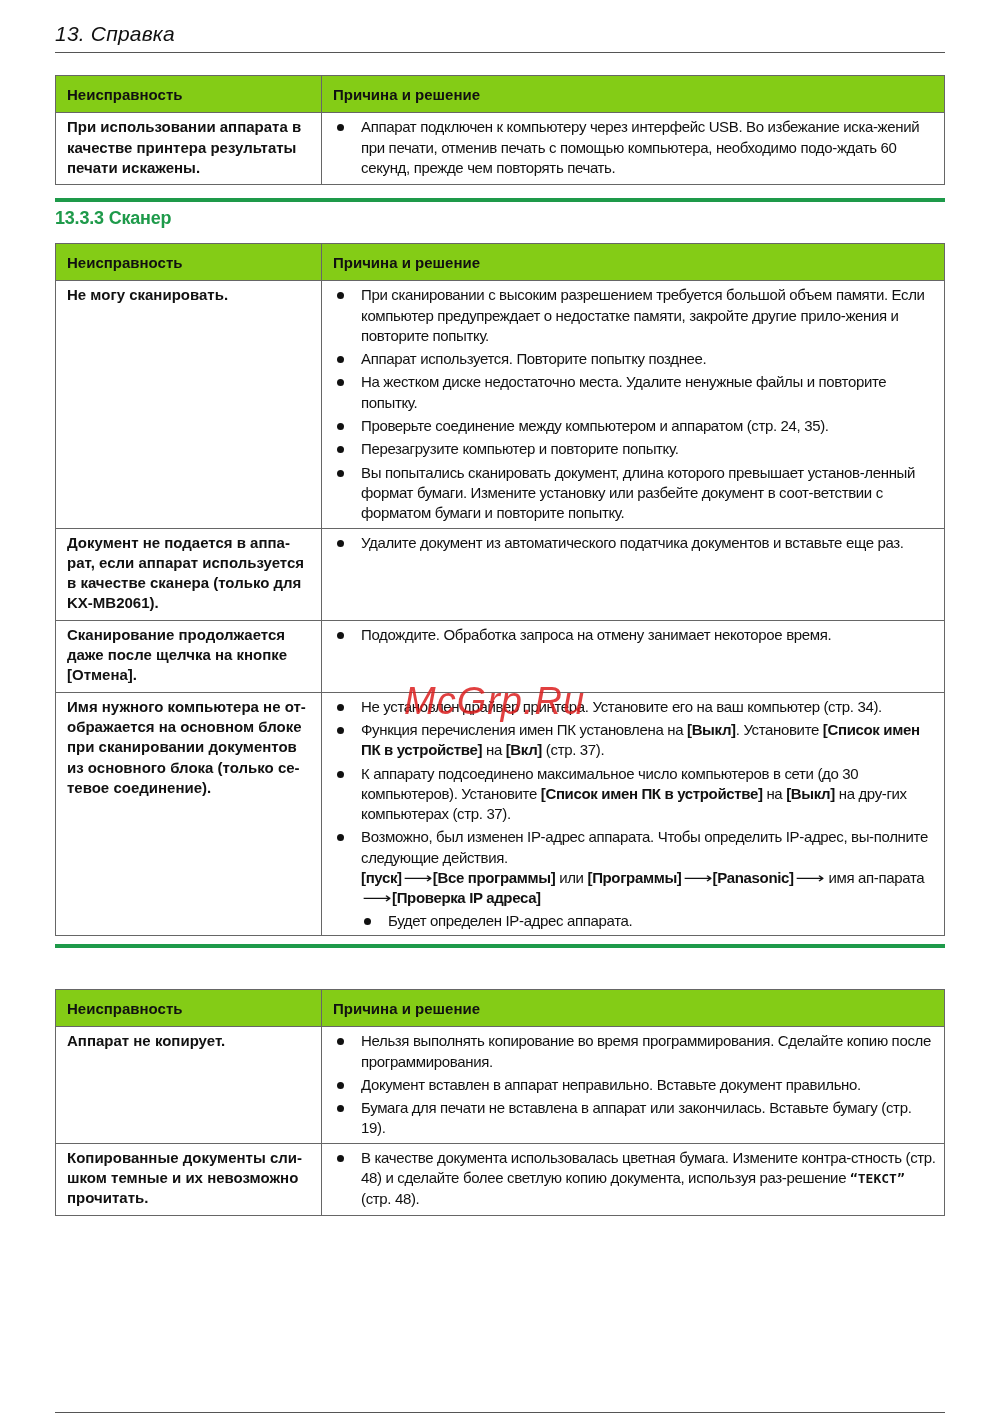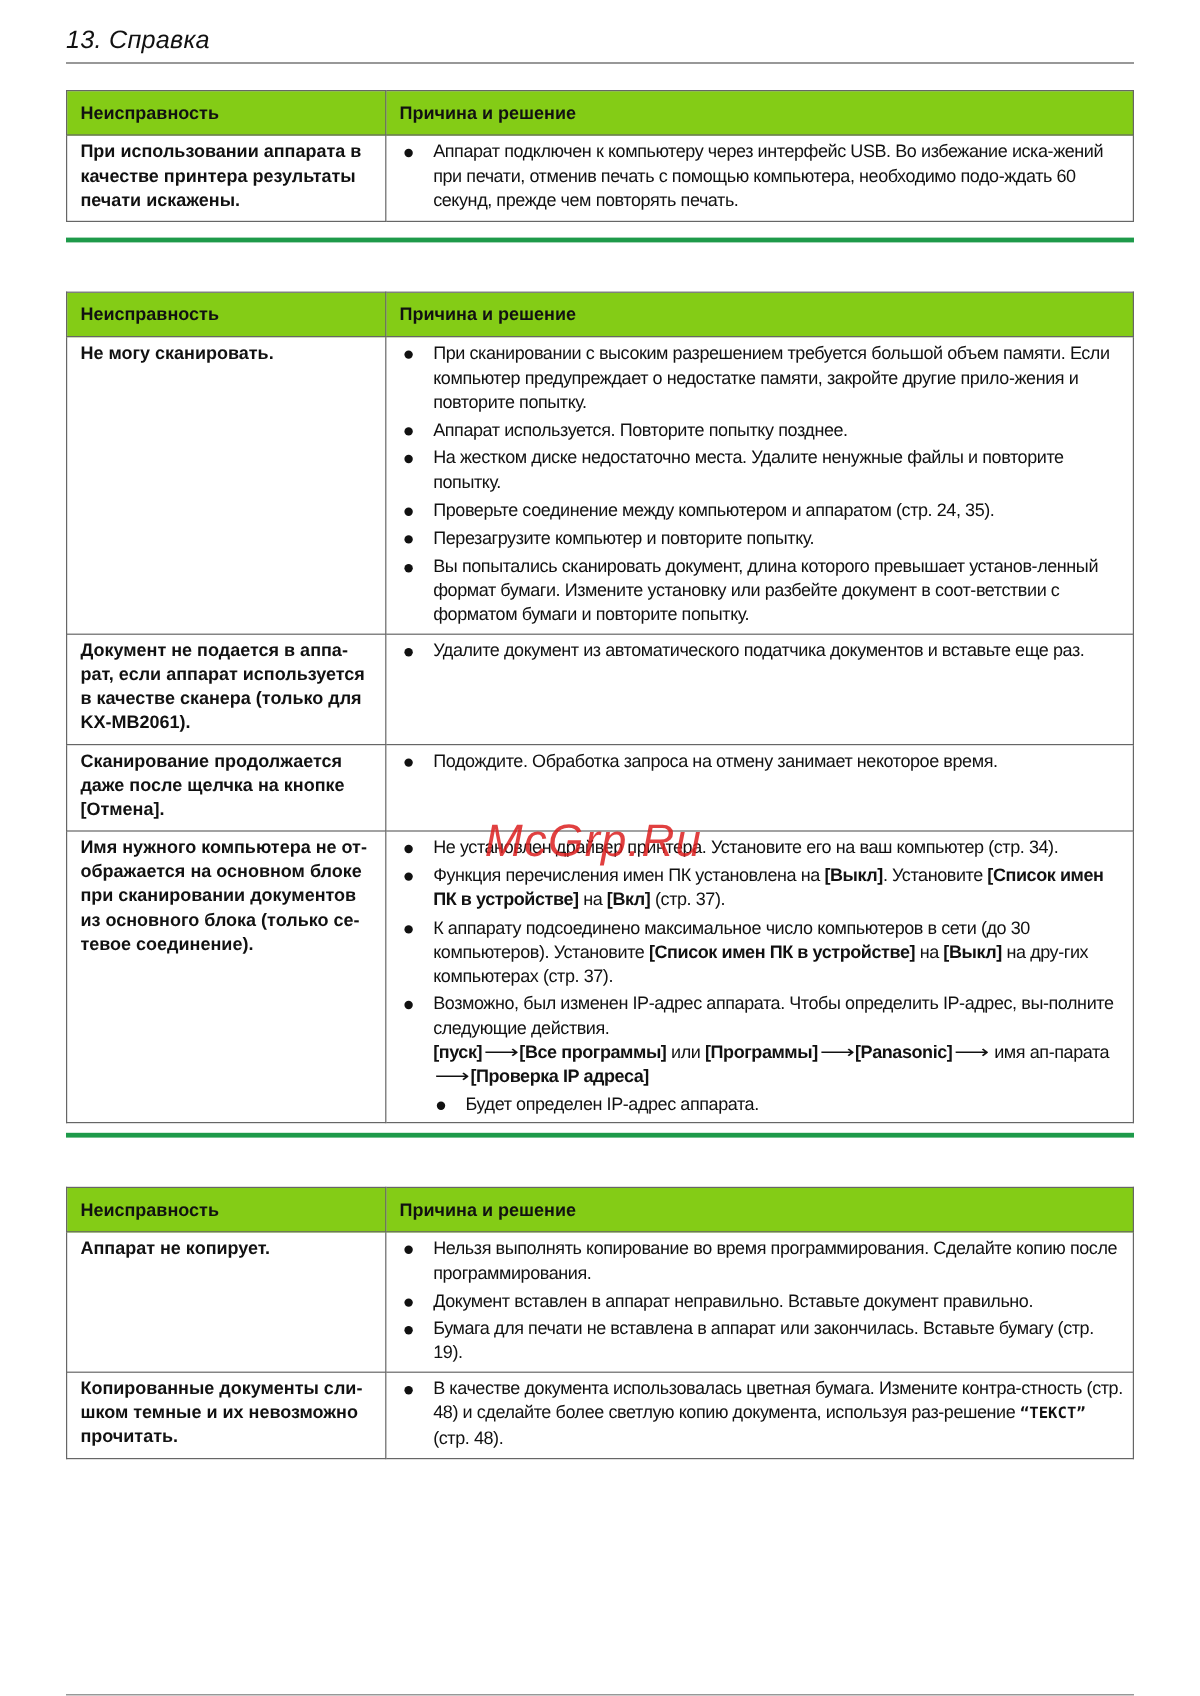--- a/index.html
+++ b/index.html
@@ -112,20 +112,21 @@
       <ul class="bullets">
         <li>Аппарат подключен к компьютеру через интерфейс USB. Во избежание иска-жений при печати, отменив печать с помощью компьютера, необходимо подо-ждать 60 секунд, прежде чем повторять печать.</li>
       </ul>
     </td>
   </tr>
 </tbody>
   </table>
 
 <div class="section" style="top:198px;">
   <div class="section-rule"></div>
+  <div class="section-title">13.3.3 Сканер</div>
 </div>
 
 <table class="trouble" style="top:243px;">
   <tbody>
       <tr>
     <th>Неисправность</th>
     <th class="c2">Причина и решение</th>
   </tr>
   <tr>
     <td class="problem">Не могу сканировать.</td>

